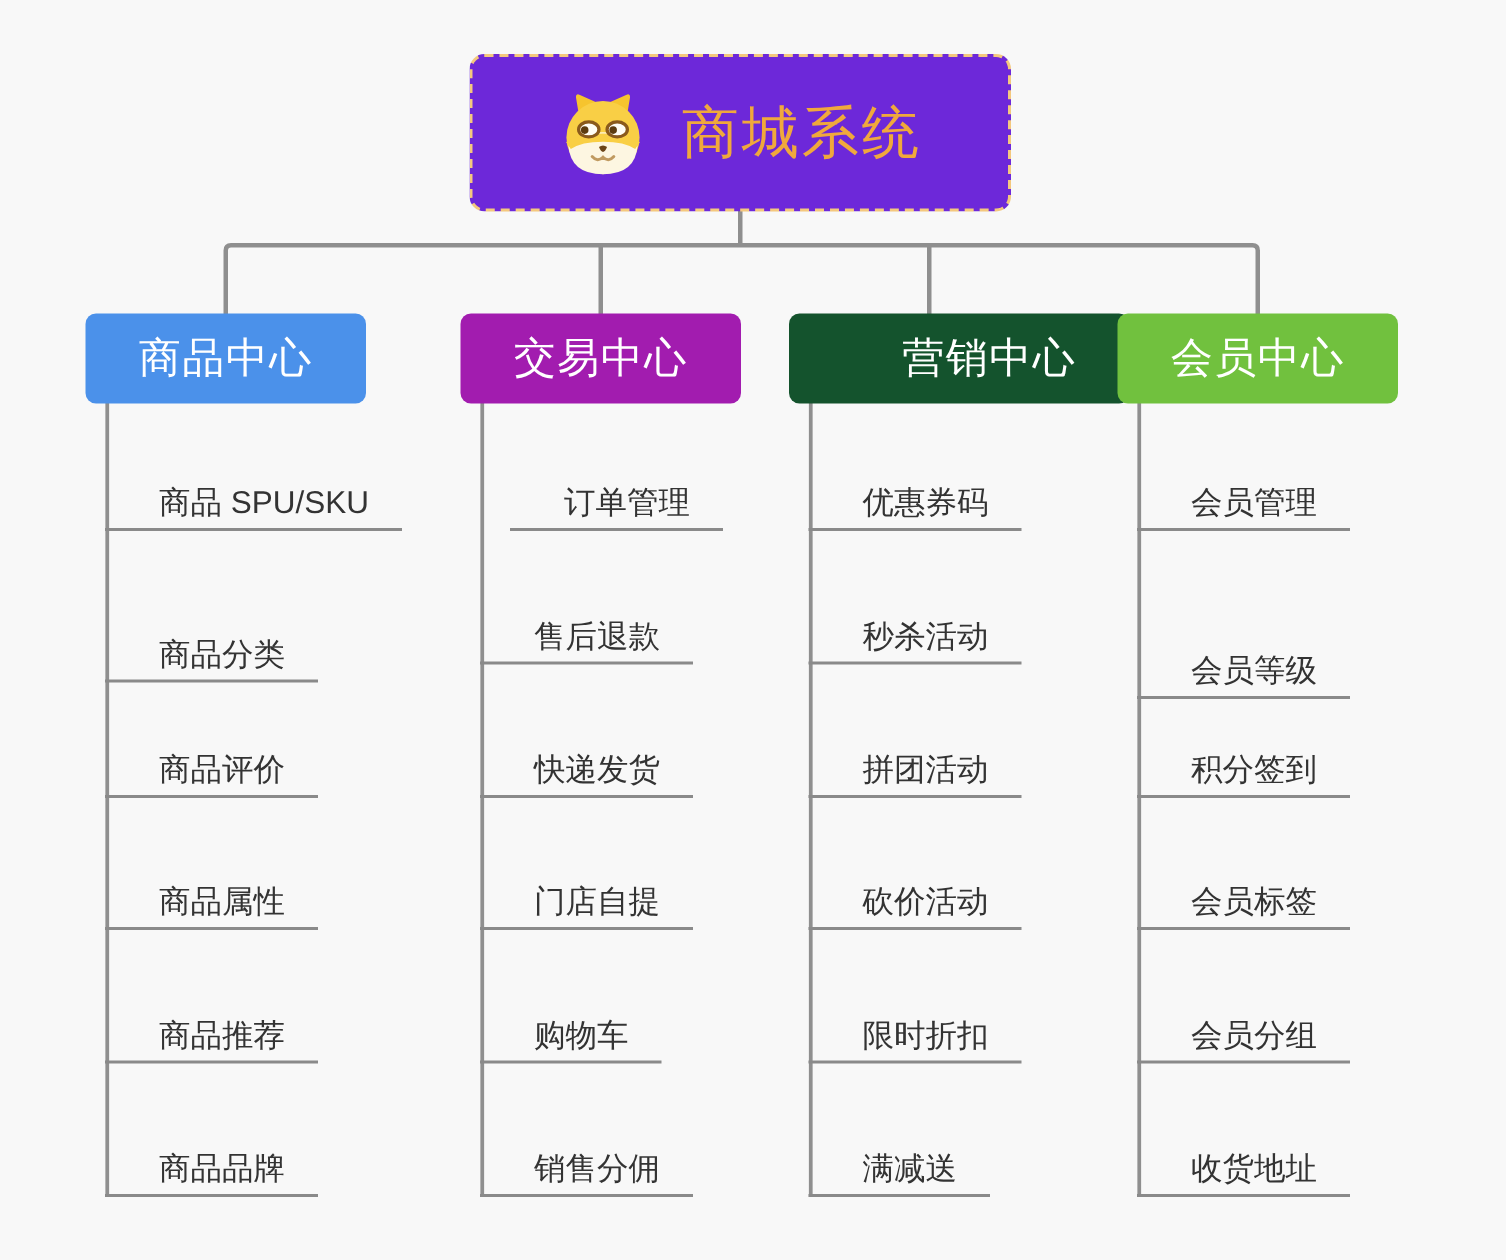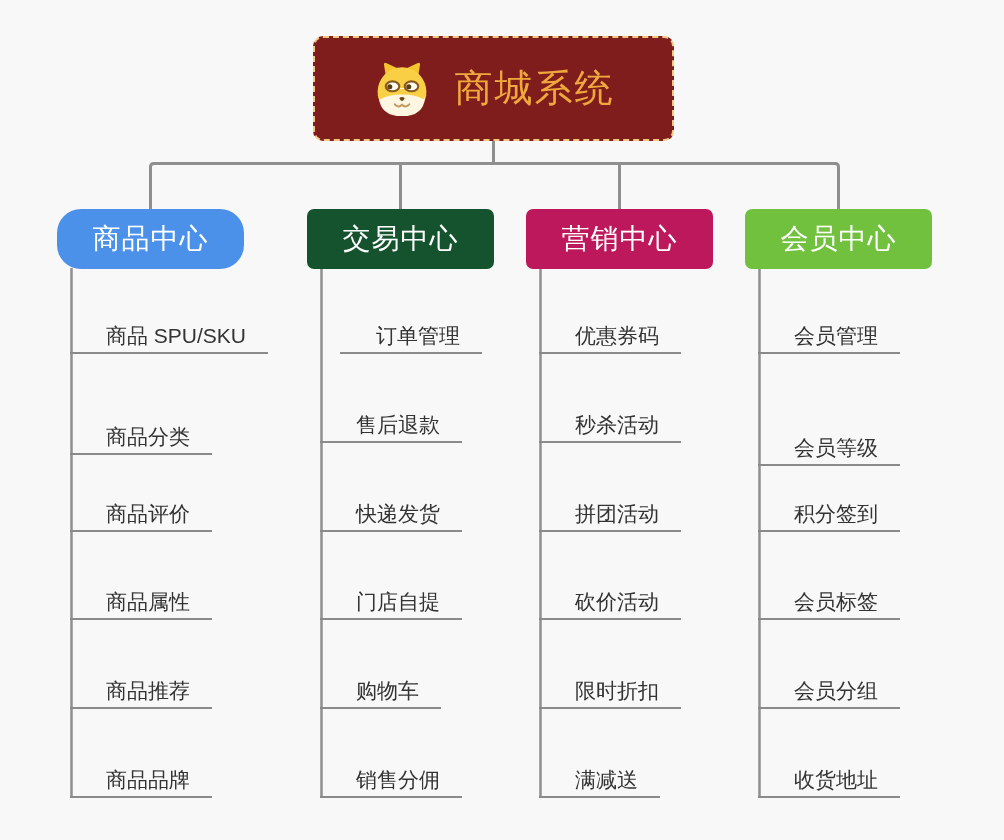--- a/index.html
+++ b/index.html
@@ -2,21 +2,21 @@
 <html><head>
 <meta charset="utf-8">
 <style>
   html,body{margin:0;padding:0;}
   body{font-family:"Liberation Sans","DejaVu Sans",sans-serif;background:#f8f8f8;}
   .stage{position:relative;width:1004px;height:840px;background:#f8f8f8;overflow:hidden;}
   .connectors{position:absolute;left:0;top:0;pointer-events:none;}
 
   .root-node{
     position:absolute;left:313px;top:36px;width:361px;height:105px;
-    background:#7f1d1d;border:2px dashed #f4c87e;border-radius:10px;
+    background:#6d28d9;border:2px dashed #f4c87e;border-radius:10px;
     display:flex;align-items:center;justify-content:center;gap:24px;
     box-sizing:border-box;cursor:pointer;
   }
   .root-title{font-size:38px;font-weight:500;letter-spacing:2px;color:#f0a83c;white-space:nowrap;}
   .dog-icon{width:58px;height:56px;flex:0 0 auto;}
 
   .branch-header{
     position:absolute;top:209px;width:187px;height:60px;border-radius:7px;
     color:#ffffff;font-size:28px;letter-spacing:1px;
     display:flex;align-items:center;justify-content:center;
@@ -61,35 +61,35 @@
       <ellipse cx="42.5" cy="28" rx="7.5" ry="5.5" fill="#fffdf5" stroke="#8a5a1c" stroke-width="2.4"></ellipse>
       <circle cx="18.5" cy="28.5" r="2.8" fill="#5d3c10"></circle>
       <circle cx="39.5" cy="28.5" r="2.8" fill="#5d3c10"></circle>
       <path d="M29,41 q3,-2.4 6,0 q-1.5,3.6 -3,3.6 q-1.5,0 -3,-3.6 Z" fill="#6b4418"></path>
       <path d="M24,48 q4,4.5 8,0.5 q4,4 8,-0.5" fill="none" stroke="#c09a60" stroke-width="2.2" stroke-linecap="round"></path>
     </svg>
     <span class="root-title" style="color: rgb(240, 168, 60);">商城系统</span>
   </div>
 
   <div id="branches">
-      <div class="branch-header" style="left: 57px; width: 187px; background: rgb(75, 145, 234); border-radius: 24px;">商品中心</div>
+      <div class="branch-header" style="left: 57px; width: 187px; background: rgb(75, 145, 234);">商品中心</div>
       <div class="leaf-item" style="left: 70px; top: 320px;">商品 SPU/SKU</div>
       <div class="leaf-item" style="left: 70px; top: 409px; margin-top: 12px;">商品分类</div>
       <div class="leaf-item" style="left: 70px; top: 498px;">商品评价</div>
       <div class="leaf-item" style="left: 70px; top: 586px;">商品属性</div>
       <div class="leaf-item" style="left: 70px; top: 675px;">商品推荐</div>
       <div class="leaf-item" style="left: 70px; top: 764px; text-align: center;">商品品牌</div>
-      <div class="branch-header" style="left: 307px; width: 187px; background: #14532d;">交易中心</div>
+      <div class="branch-header" style="left: 307px; width: 187px; background: #a21caf;">交易中心</div>
       <div class="leaf-item" style="left: 320px; top: 320px; margin-left: 20px;">订单管理</div>
       <div class="leaf-item" style="left: 320px; top: 409px;">售后退款</div>
       <div class="leaf-item" style="left: 320px; top: 498px;">快递发货</div>
       <div class="leaf-item" style="left: 320px; top: 586px;">门店自提</div>
       <div class="leaf-item" style="left: 320px; top: 675px;">购物车</div>
       <div class="leaf-item" style="left: 320px; top: 764px;">销售分佣</div>
-      <div class="branch-header" style="left: 526px; width: 187px; background: #be185d;">营销中心</div>
+      <div class="branch-header" style="left: 526px; width: 187px; background: #14532d; padding-left: 40px;">营销中心</div>
       <div class="leaf-item" style="left: 539px; top: 320px;">优惠券码</div>
       <div class="leaf-item" style="left: 539px; top: 409px;">秒杀活动</div>
       <div class="leaf-item" style="left: 539px; top: 498px;">拼团活动</div>
       <div class="leaf-item" style="left: 539px; top: 586px;">砍价活动</div>
       <div class="leaf-item" style="left: 539px; top: 675px;">限时折扣</div>
       <div class="leaf-item" style="left: 539px; top: 764px;">满减送</div>
       <div class="branch-header" style="left: 745px; width: 187px; background: rgb(113, 193, 62);">会员中心</div>
       <div class="leaf-item" style="left: 758px; top: 320px;">会员管理</div>
       <div class="leaf-item" style="left: 758px; top: 409px; margin-top: 23px;">会员等级</div>
       <div class="leaf-item" style="left: 758px; top: 498px;">积分签到</div>

